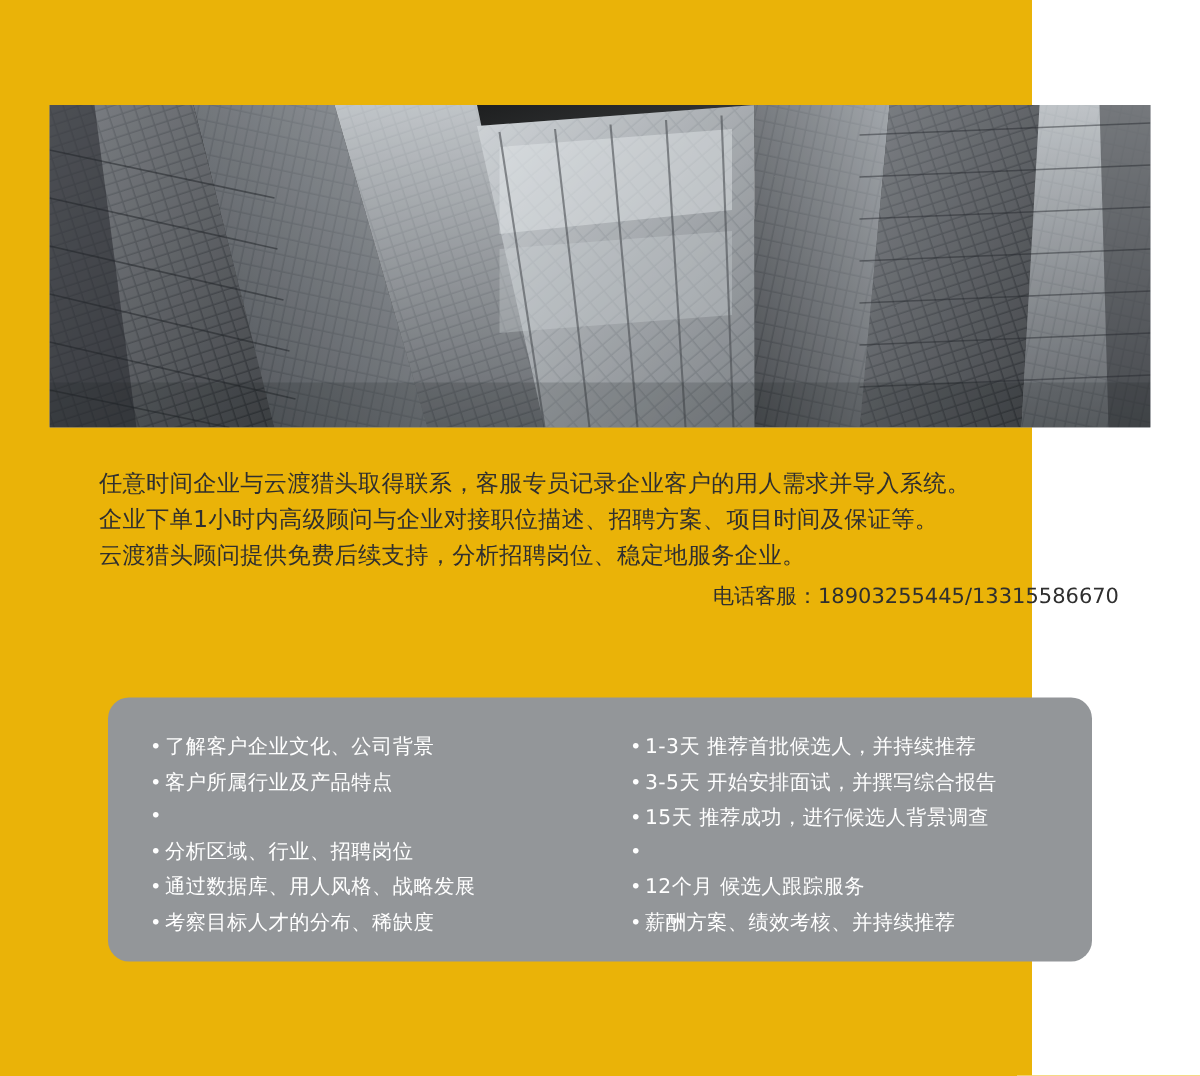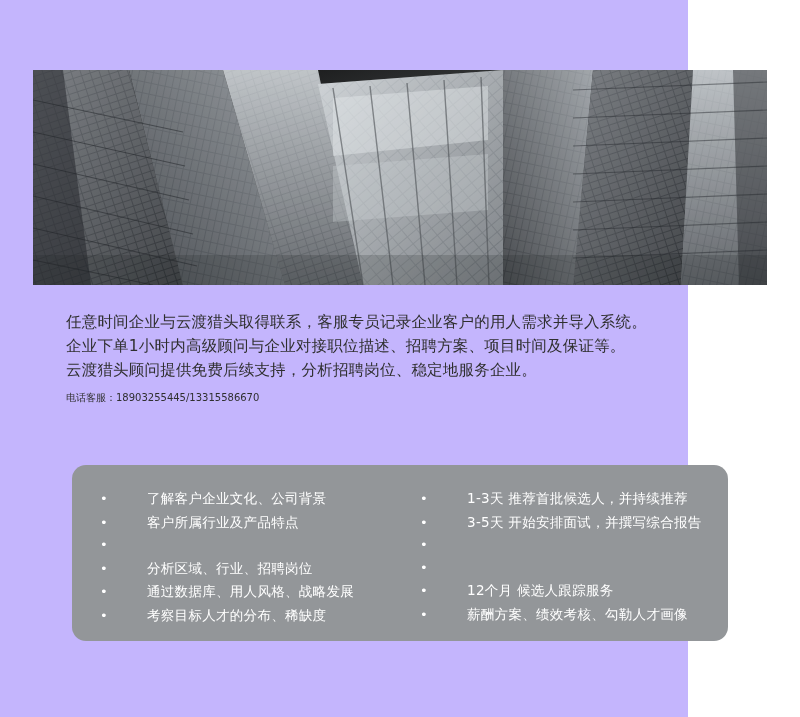--- a/index.html
+++ b/index.html
@@ -12,21 +12,21 @@
     background: #ffffff;
     font-family: "DejaVu Sans", "Liberation Sans", sans-serif;
     color: #333333;
     overflow: hidden;
   }
 
   .page {
     position: relative;
     width: 688px;
     height: 717px;
-    background: #c4b5fd;
+    background: #eab308;
   }
 
   
   .hero {
     position: absolute;
     left: 33px;
     top: 70px;
     width: 734px;
     height: 215px;
     overflow: hidden;
@@ -46,25 +46,26 @@
     width: 680px;
   }
   .para-line {
     font-size: 15.5px;
     line-height: 24px;
     color: #2f2f2f;
     letter-spacing: 0.2px;
     white-space: nowrap;
   }
   .phone-line {
-    font-size: 10px;
+    font-size: 14px;
     line-height: 24px;
     color: #2f2f2f;
     margin-top: 4px;
     white-space: nowrap;
+    text-align: right;
   }
 
   
   .panel {
     position: absolute;
     left: 72px;
     top: 465px;
     width: 656px;
     height: 176px;
     background: #939699;
@@ -102,21 +103,20 @@
   .bullet-dot {
     display: inline-block;
     width: 10px;
     min-width: 10px;
     font-size: 13px;
     color: #ffffff;
     line-height: 22.5px;
   }
   .bullet-text {
     letter-spacing: 0.3px;
-    margin-left: 37px;
   }
 </style>
 </head>
 <body>
 
 <div class="page">
 
   <div class="hero">
     <svg viewBox="0 0 734 215" preserveAspectRatio="none">
       <defs>
@@ -260,29 +260,30 @@
         <div class="bullet-row">
           <span class="bullet-dot">•</span>
           <span class="bullet-text">1-3天 推荐首批候选人，并持续推荐</span>
         </div>
         <div class="bullet-row">
           <span class="bullet-dot">•</span>
           <span class="bullet-text">3-5天 开始安排面试，并撰写综合报告</span>
         </div>
         <div class="bullet-row">
           <span class="bullet-dot">•</span>
+          <span class="bullet-text">15天 推荐成功，进行候选人背景调查</span>
         </div>
         <div class="bullet-row">
           <span class="bullet-dot">•</span>
         </div>
         <div class="bullet-row">
           <span class="bullet-dot">•</span>
           <span class="bullet-text">12个月 候选人跟踪服务</span>
         </div>
         <div class="bullet-row">
           <span class="bullet-dot">•</span>
-          <span class="bullet-text">薪酬方案、绩效考核、勾勒人才画像</span>
+          <span class="bullet-text">薪酬方案、绩效考核、并持续推荐</span>
         </div>
       </div>
     </div>
   </div>
 
 </div>
 
 </body></html>

